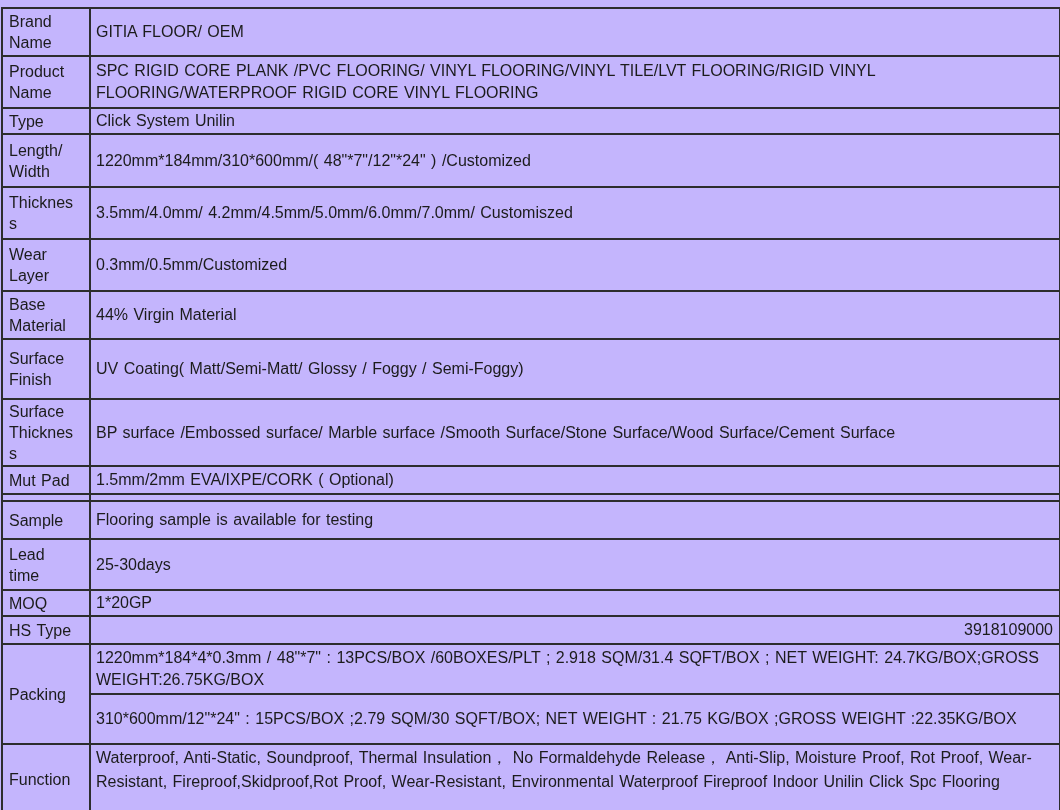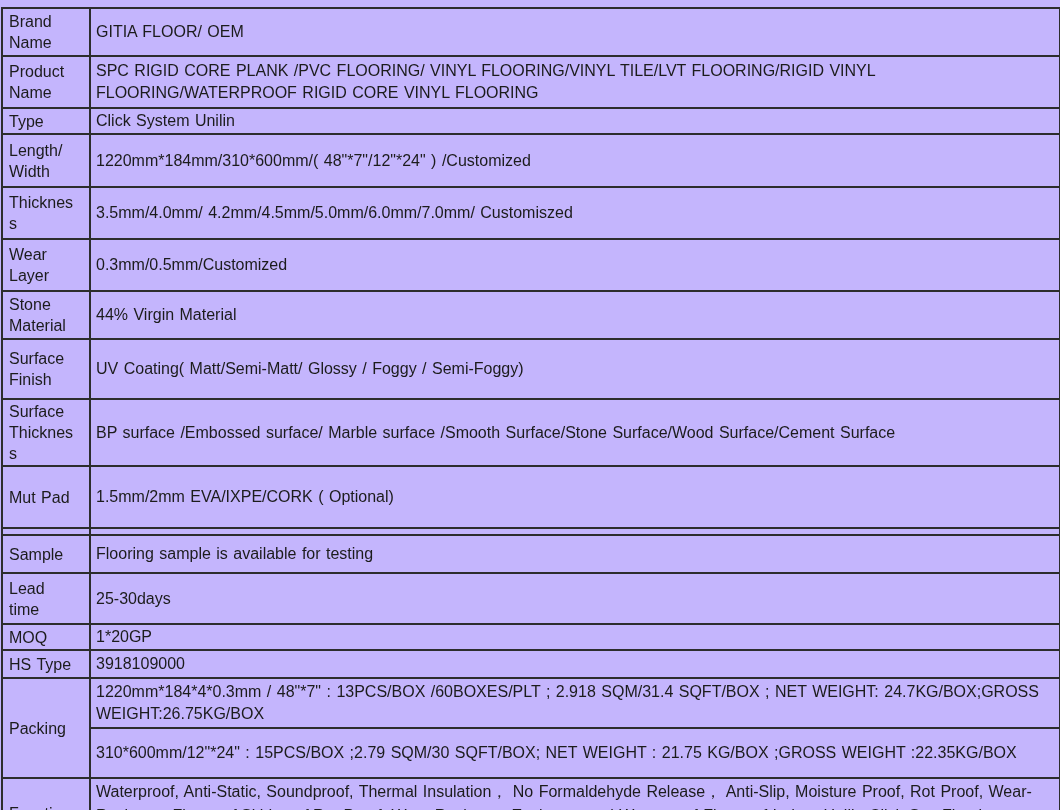--- a/index.html
+++ b/index.html
@@ -34,20 +34,21 @@
   td.lbl {
     padding: 1px 12px 1px 6px;
     line-height: 21px;
     overflow-wrap: anywhere;
   }
   td.val {
     padding: 1px 6px 1px 5px;
     line-height: 22px;
   }
   td.val.right {
+    text-align: right;
     border-radius: 10px;
   }
   tr.gap td {
     padding: 0;
     height: 5px;
   }
   tr.function-row td {
     border-bottom-width: 3px;
   }
   tr.function-row td.val {
@@ -91,32 +92,32 @@
       </tr>
       <tr style="height:52px">
         <td class="lbl">Thickness</td>
         <td class="val">3.5mm/4.0mm/ 4.2mm/4.5mm/5.0mm/6.0mm/7.0mm/ Customiszed</td>
       </tr>
       <tr style="height:52px">
         <td class="lbl">Wear Layer</td>
         <td class="val">0.3mm/0.5mm/Customized</td>
       </tr>
       <tr style="height:48px">
-        <td class="lbl">Stone Material</td>
+        <td class="lbl">Base Material</td>
         <td class="val">44% Virgin Material</td>
       </tr>
       <tr style="height:60px">
         <td class="lbl">Surface Finish</td>
         <td class="val">UV Coating( Matt/Semi-Matt/ Glossy / Foggy / Semi-Foggy)</td>
       </tr>
       <tr style="height:48px">
         <td class="lbl">Surface Thickness</td>
         <td class="val">BP surface /Embossed surface/ Marble surface /Smooth Surface/Stone Surface/Wood Surface/Cement Surface</td>
       </tr>
-      <tr style="height:62px">
+      <tr style="height:28px">
         <td class="lbl">Mut Pad</td>
         <td class="val">1.5mm/2mm EVA/IXPE/CORK ( Optional)</td>
       </tr>
       <tr class="gap">
         <td class="lbl"></td>
         <td class="val"></td>
       </tr>
       <tr style="height:38px">
         <td class="lbl">Sample</td>
         <td class="val">Flooring sample is available for testing</td>

